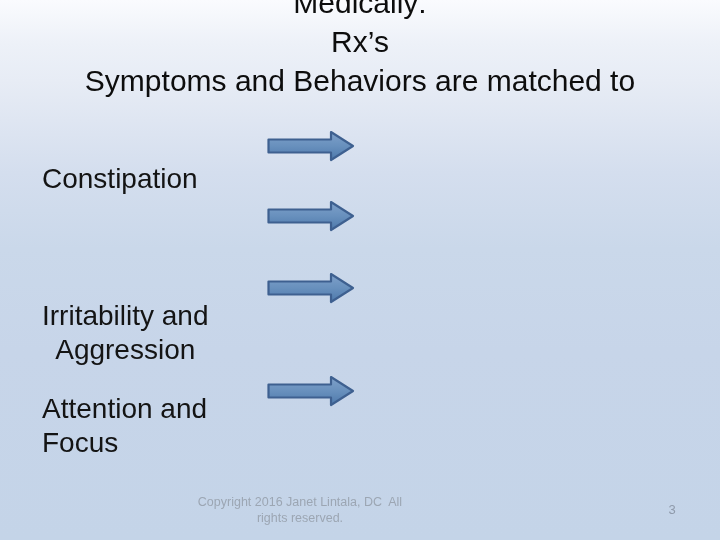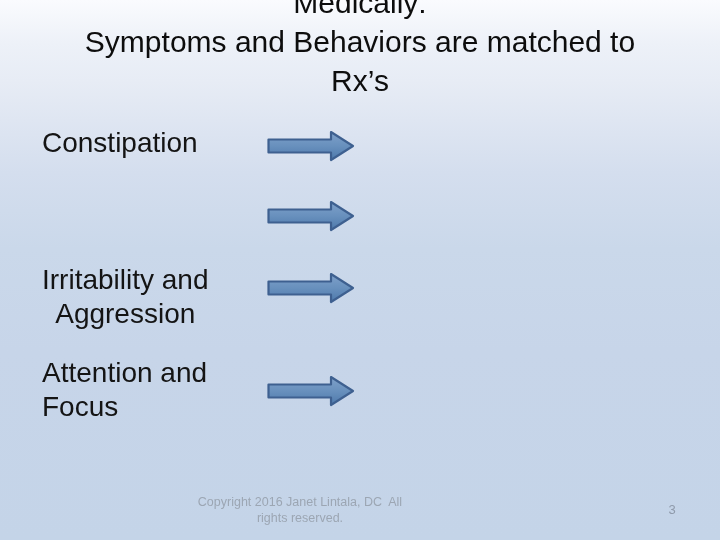--- a/index.html
+++ b/index.html
@@ -32,20 +32,21 @@
     color: #0d0d0d;
   }
   .title-line { white-space: pre-wrap; }
   .list-row {
     position: absolute;
     left: 42px;
     font-size: 28px;
     line-height: 34px;
     color: #141414;
     white-space: pre-wrap;
+    margin-top: 36px;
   }
   .row-1 { top: 126px; }
   .row-2 { top: 194px; }
   .row-3 { top: 263px; text-align: center; }
   .row-4 { top: 356px; }
   .arrow {
     position: absolute;
     left: 267px;
     width: 88px;
     height: 32px;
@@ -75,22 +76,22 @@
     color: #8F9AAB;
   }
 </style>
 </head>
 <body>
 
 <div class="slide">
 
   <div class="slide-title">
     <div class="title-line">Medically:</div>
+    <div class="title-line">Rx’s</div>
     <div class="title-line">Symptoms and Behaviors are matched to</div>
-    <div class="title-line">Rx’s</div>
   </div>
 
   <div class="list-row row-1">Constipation</div>
   <div class="list-row row-3">Irritability and
 Aggression</div>
   <div class="list-row row-4">Attention and
 Focus</div>
 
   <svg class="arrow arrow-1" viewBox="0 0 88 32" xmlns="http://www.w3.org/2000/svg">
     <defs>

